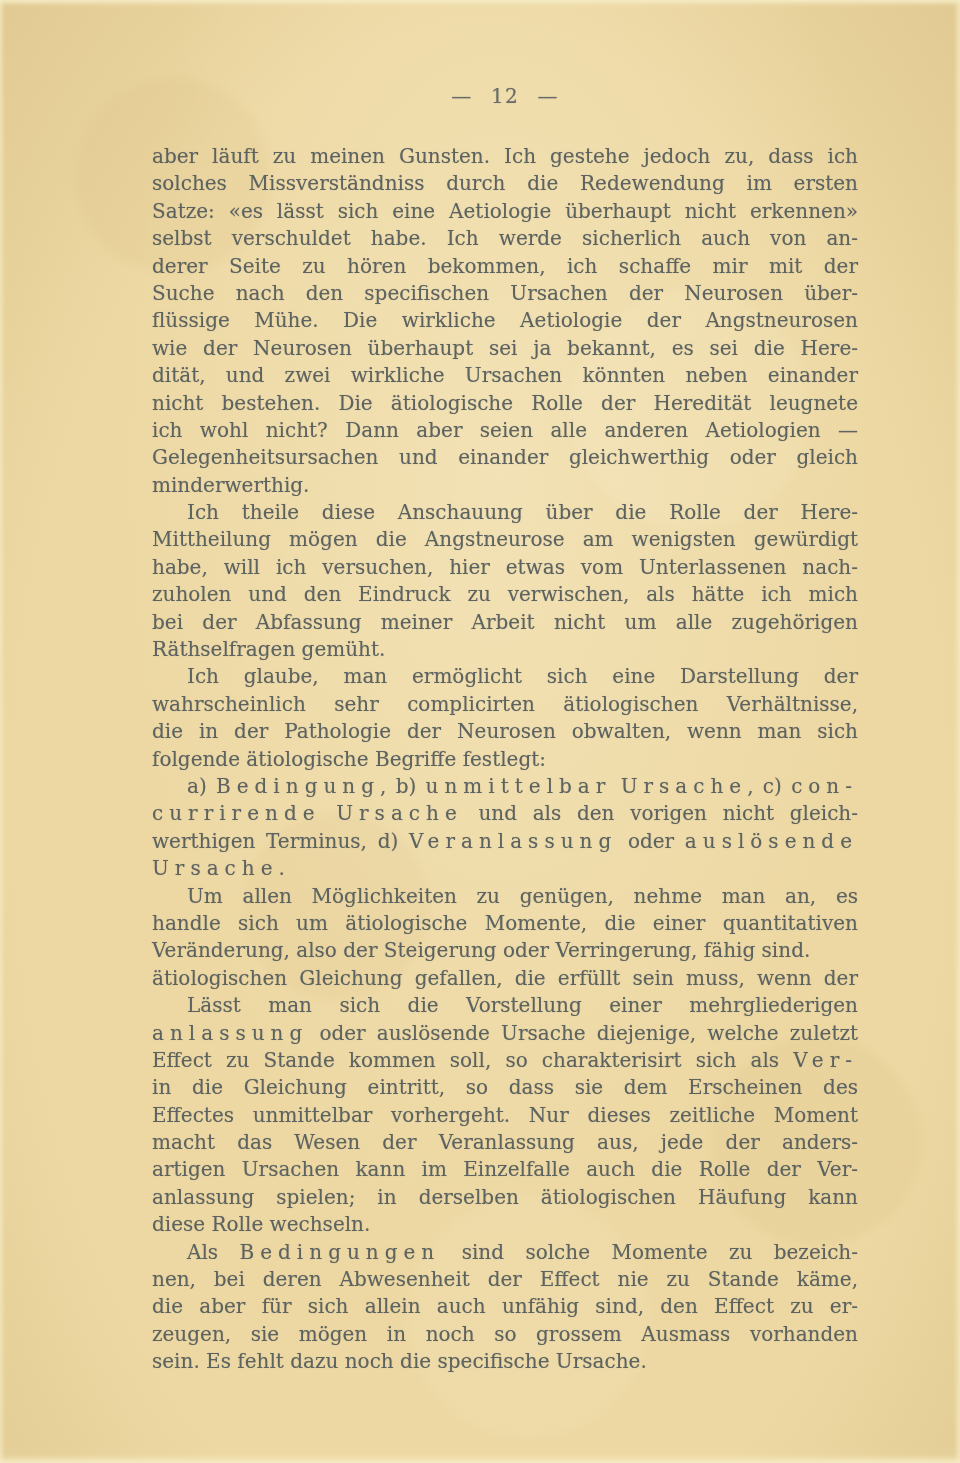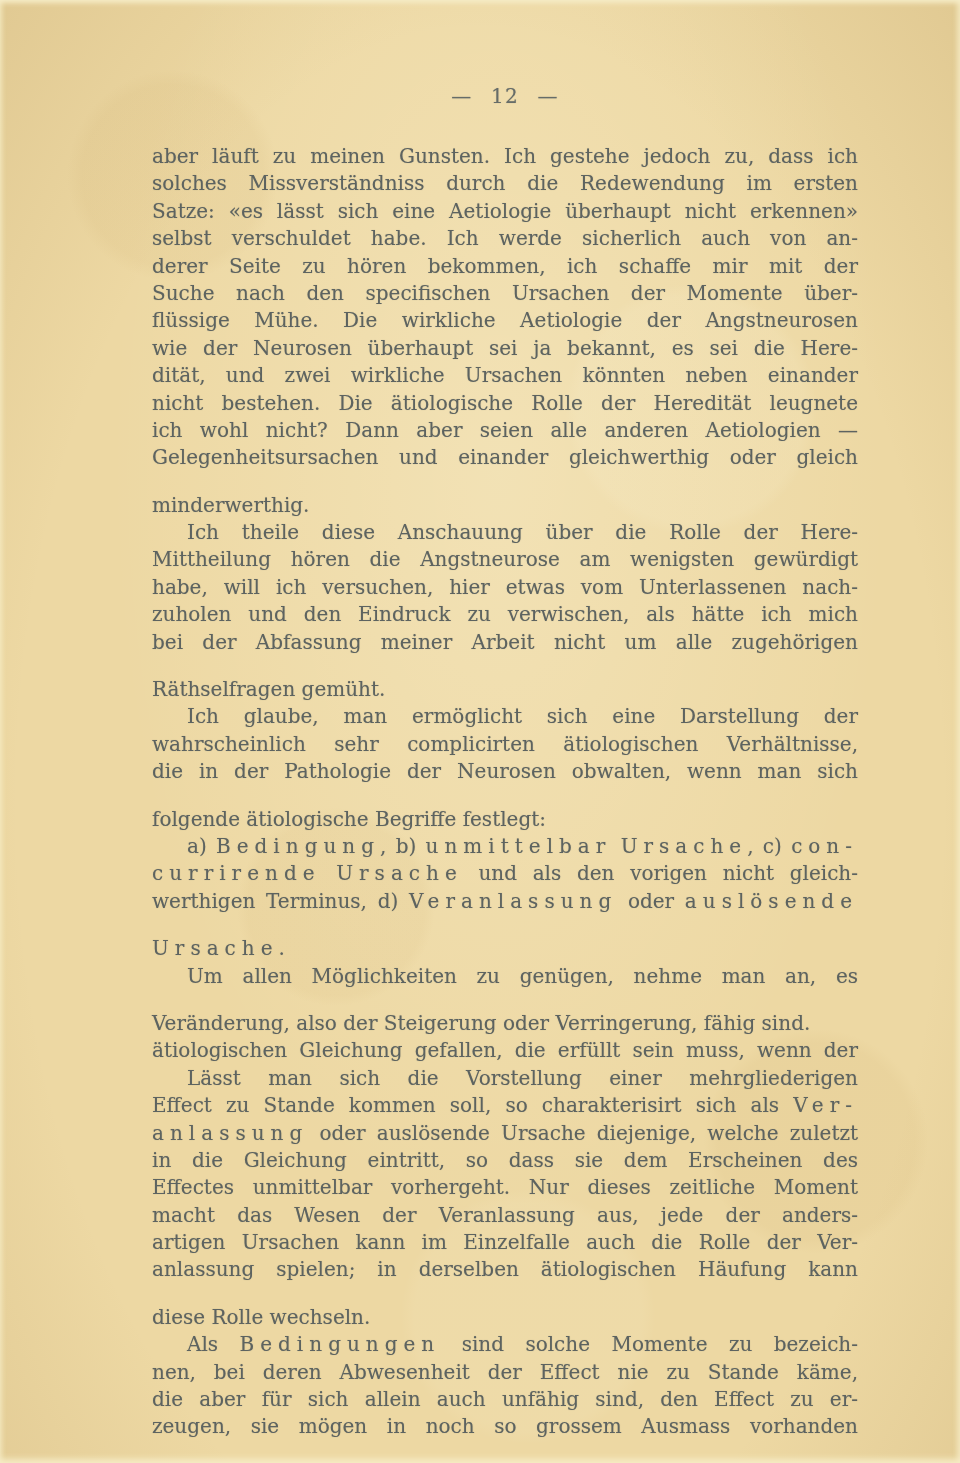--- a/index.html
+++ b/index.html
@@ -58,68 +58,68 @@
   }
   .line{
     line-height:27.4px;
     height:27.4px;
     text-align:justify;
     text-align-last:justify;
     white-space:normal;
   }
   .line.para-end{
     text-align-last:left;
-    margin-top:20px;
   }
   .line.indent{
     text-indent:35px;
   }
   .gesperrt{
     letter-spacing:0.30em;
   }
 </style>
 </head>
 <body>
 
 <div class="page">
   <div class="page-number">— 12 —</div>
   <div class="page-text">
       <div class="line">aber läuft zu meinen Gunsten. Ich gestehe jedoch zu, dass ich</div>
       <div class="line">solches Missverständniss durch die Redewendung im ersten</div>
       <div class="line">Satze: «es lässt sich eine Aetiologie überhaupt nicht erkennen»</div>
       <div class="line">selbst verschuldet habe. Ich werde sicherlich auch von an-</div>
       <div class="line">derer Seite zu hören bekommen, ich schaffe mir mit der</div>
-      <div class="line">Suche nach den specifischen Ursachen der Momente über-</div>
+      <div class="line">Suche nach den specifischen Ursachen der Neurosen über-</div>
       <div class="line">flüssige Mühe. Die wirkliche Aetiologie der Angstneurosen</div>
       <div class="line">wie der Neurosen überhaupt sei ja bekannt, es sei die Here-</div>
       <div class="line">dität, und zwei wirkliche Ursachen könnten neben einander</div>
       <div class="line">nicht bestehen. Die ätiologische Rolle der Heredität leugnete</div>
       <div class="line">ich wohl nicht? Dann aber seien alle anderen Aetiologien —</div>
       <div class="line">Gelegenheitsursachen und einander gleichwerthig oder gleich</div>
       <div class="line para-end">minderwerthig.</div>
       <div class="line indent">Ich theile diese Anschauung über die Rolle der Here-</div>
-      <div class="line">Mittheilung hören die Angstneurose am wenigsten gewürdigt</div>
+      <div class="line">Mittheilung mögen die Angstneurose am wenigsten gewürdigt</div>
       <div class="line">habe, will ich versuchen, hier etwas vom Unterlassenen nach-</div>
       <div class="line">zuholen und den Eindruck zu verwischen, als hätte ich mich</div>
       <div class="line">bei der Abfassung meiner Arbeit nicht um alle zugehörigen</div>
       <div class="line para-end">Räthselfragen gemüht.</div>
       <div class="line indent">Ich glaube, man ermöglicht sich eine Darstellung der</div>
       <div class="line">wahrscheinlich sehr complicirten ätiologischen Verhältnisse,</div>
       <div class="line">die in der Pathologie der Neurosen obwalten, wenn man sich</div>
       <div class="line para-end">folgende ätiologische Begriffe festlegt:</div>
       <div class="line indent">a) <span class="gesperrt">Bedingung</span>, b) <span class="gesperrt">unmittelbar</span> <span class="gesperrt">Ursache</span>, c) <span class="gesperrt">con-</span></div>
       <div class="line"><span class="gesperrt">currirende</span> <span class="gesperrt">Ursache</span> und als den vorigen nicht gleich-</div>
       <div class="line">werthigen Terminus, d) <span class="gesperrt">Veranlassung</span> oder <span class="gesperrt">auslösende</span></div>
       <div class="line para-end"><span class="gesperrt">Ursache</span>.</div>
       <div class="line indent">Um allen Möglichkeiten zu genügen, nehme man an, es</div>
+      <div class="line">handle sich um ätiologische Momente, die einer quantitativen</div>
       <div class="line para-end">Veränderung, also der Steigerung oder Verringerung, fähig sind.</div>
       <div class="line">ätiologischen Gleichung gefallen, die erfüllt sein muss, wenn der</div>
       <div class="line indent">Lässt man sich die Vorstellung einer mehrgliederigen</div>
+      <div class="line"><span class="gesperrt">anlassung</span> oder auslösende Ursache diejenige, welche zuletzt</div>
       <div class="line">Effect zu Stande kommen soll, so charakterisirt sich als <span class="gesperrt">Ver-</span></div>
-      <div class="line"><span class="gesperrt">anlassung</span> oder auslösende Ursache diejenige, welche zuletzt</div>
       <div class="line">in die Gleichung eintritt, so dass sie dem Erscheinen des</div>
       <div class="line">Effectes unmittelbar vorhergeht. Nur dieses zeitliche Moment</div>
       <div class="line">macht das Wesen der Veranlassung aus, jede der anders-</div>
       <div class="line">artigen Ursachen kann im Einzelfalle auch die Rolle der Ver-</div>
       <div class="line">anlassung spielen; in derselben ätiologischen Häufung kann</div>
       <div class="line para-end">diese Rolle wechseln.</div>
       <div class="line indent">Als <span class="gesperrt">Bedingungen</span> sind solche Momente zu bezeich-</div>
       <div class="line">nen, bei deren Abwesenheit der Effect nie zu Stande käme,</div>
       <div class="line">die aber für sich allein auch unfähig sind, den Effect zu er-</div>
       <div class="line">zeugen, sie mögen in noch so grossem Ausmass vorhanden</div>

